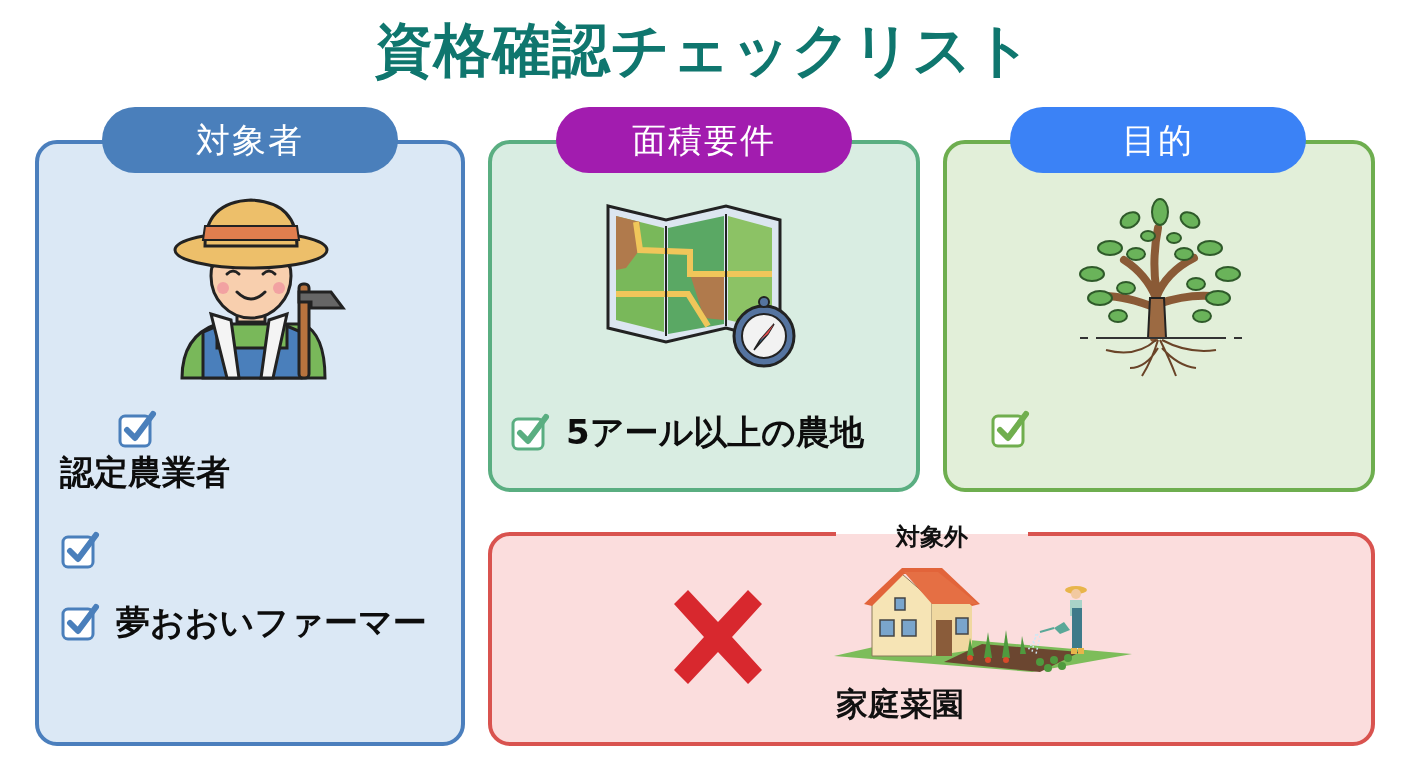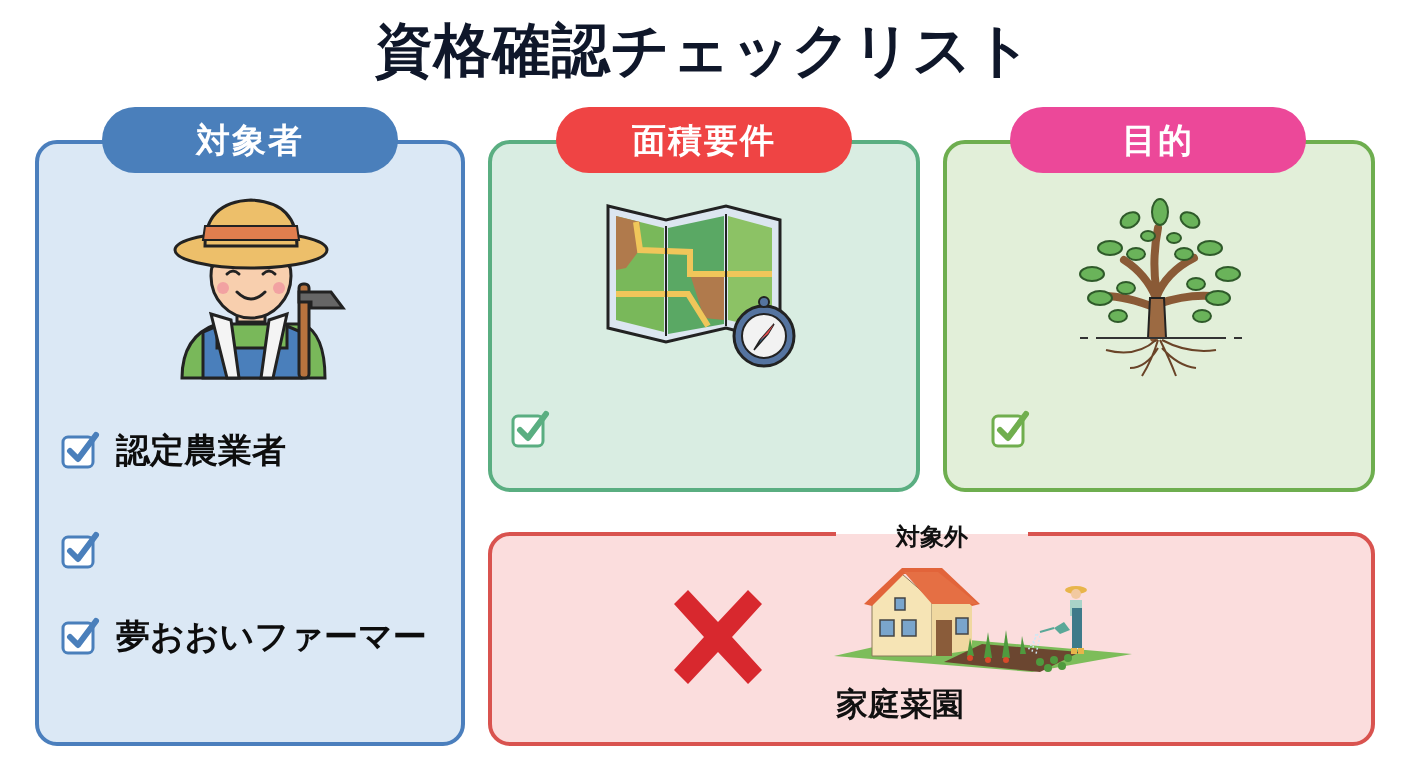--- a/index.html
+++ b/index.html
@@ -1,39 +1,39 @@
 <!DOCTYPE html>
 <html><head>
 <meta charset="utf-8">
 <style>
   * { box-sizing: border-box; margin: 0; padding: 0; }
   html, body { width: 1408px; height: 768px; background: #ffffff; overflow: hidden; }
   body { position: relative; font-family: "DejaVu Sans", "Liberation Sans", sans-serif; color: #111; }
 
   .title {
     position: absolute; left: 0; top: 14px; width: 1408px; text-align: center;
-    font-size: 58px; font-weight: 900; letter-spacing: 1px; color: #0f172a;
+    font-size: 58px; font-weight: 900; letter-spacing: 1px; color: #0f766e;
     line-height: 72px;
   }
 
   .card {
     position: absolute; border-radius: 22px; border-width: 4px; border-style: solid;
   }
   .card-blue { left: 35px; top: 140px; width: 430px; height: 606px; background: #dbe8f5; border-color: #4b7fbd; }
   .card-teal { left: 488px; top: 140px; width: 432px; height: 352px; background: #d9ede2; border-color: #5aae81; }
   .card-green { left: 943px; top: 140px; width: 432px; height: 352px; background: #e2efd9; border-color: #6eae4f; }
   .card-red { left: 488px; top: 532px; width: 887px; height: 214px; background: #fbdddd; border-color: #d9534f; }
 
   .pill {
     position: absolute; height: 66px; border-radius: 33px; color: #fff;
-    font-size: 34px; font-weight: 700; text-align: center; line-height: 66px; letter-spacing: 2px;
+    font-size: 34px; font-weight: 400; text-align: center; line-height: 66px; letter-spacing: 2px;
   }
   .pill-blue { left: 102px; top: 107px; width: 296px; background: #4a7fbb; }
-  .pill-teal { left: 556px; top: 107px; width: 296px; background: #ef4444; }
-  .pill-green { left: 1010px; top: 107px; width: 296px; background: #ec4899; }
+  .pill-teal { left: 556px; top: 107px; width: 296px; background: #a21caf; }
+  .pill-green { left: 1010px; top: 107px; width: 296px; background: #3b82f6; }
 
   .red-label {
     position: absolute; left: 836px; top: 512px; width: 192px; height: 50px;
     background: #ffffff; text-align: center; font-size: 24px; font-weight: 900; line-height: 50px;
     background: linear-gradient(to bottom, #ffffff 0, #ffffff 22px, #fbdddd 22px);
   }
 
   .check-row { position: absolute; display: flex; align-items: center; }
   .check-box { width: 40px; height: 40px; margin-right: 16px; flex: 0 0 40px; }
   .check-text { font-size: 34px; font-weight: 900; color: #0d0d0d; white-space: nowrap; }
@@ -73,34 +73,34 @@
   <path d="M72 96 Q86 110 100 96" fill="none" stroke="#222" stroke-width="3" stroke-linecap="round"></path>
 
   <ellipse cx="86" cy="54" rx="76" ry="18" fill="#edbf6a" stroke="#222" stroke-width="3"></ellipse>
   <path d="M40 50 Q40 6 86 4 Q132 6 132 50 Z" fill="#edbf6a" stroke="#222" stroke-width="3"></path>
   <path d="M40 30 L132 30 L134 44 L38 44 Z" fill="#e07e4e" stroke="#222" stroke-width="2"></path>
 
   <rect x="134" y="88" width="10" height="94" rx="4" fill="#b8733e" stroke="#222" stroke-width="3"></rect>
   <path d="M134 96 L166 96 L178 112 L146 112 L146 106 L134 106 Z" fill="#666" stroke="#222" stroke-width="3"></path>
 </svg>
 
-<div class="check-row" style="left:60px; top:428px;">
+<div class="check-row" style="left:60px; top:410px;flex-direction:column;">
   <svg class="check-box" viewBox="0 0 40 40">
     <rect x="3" y="6" width="30" height="30" rx="5" fill="#fff" stroke="#4a7fbb" stroke-width="3"></rect>
     <path d="M10 20 L18 28 L36 4" fill="none" stroke="#4a7fbb" stroke-width="6" stroke-linecap="round" stroke-linejoin="round"></path>
   </svg>
   <span class="check-text">認定農業者</span>
 </div>
 <div class="check-row" style="left:60px; top:531px;">
   <svg class="check-box" viewBox="0 0 40 40">
     <rect x="3" y="6" width="30" height="30" rx="5" fill="#fff" stroke="#4a7fbb" stroke-width="3"></rect>
     <path d="M10 20 L18 28 L36 4" fill="none" stroke="#4a7fbb" stroke-width="6" stroke-linecap="round" stroke-linejoin="round"></path>
   </svg>
 </div>
-<div class="check-row" style="left:60px; top:614px;text-align:right;">
+<div class="check-row" style="left:60px; top:600px;text-align:right;">
   <svg class="check-box" viewBox="0 0 40 40">
     <rect x="3" y="6" width="30" height="30" rx="5" fill="#fff" stroke="#4a7fbb" stroke-width="3"></rect>
     <path d="M10 20 L18 28 L36 4" fill="none" stroke="#4a7fbb" stroke-width="6" stroke-linecap="round" stroke-linejoin="round"></path>
   </svg>
   <span class="check-text">夢おおいファーマー</span>
 </div>
 
 <div class="card card-teal"></div>
 <div class="pill pill-teal">面積要件</div>
 
@@ -120,20 +120,21 @@
   <circle cx="160" cy="100" r="5" fill="#5574a0" stroke="#222" stroke-width="2"></circle>
   <path d="M170 122 L156 138 L150 148 L164 132 Z" fill="#4a90c8" stroke="#222" stroke-width="1.5"></path>
   <path d="M170 122 L164 132 L156 138 Z" fill="#e04a4a"></path>
 </svg>
 
 <div class="check-row" style="left:510px; top:410px;">
   <svg class="check-box" viewBox="0 0 40 40">
     <rect x="3" y="6" width="30" height="30" rx="5" fill="#fff" stroke="#5aae81" stroke-width="3"></rect>
     <path d="M10 20 L18 28 L36 4" fill="none" stroke="#5aae81" stroke-width="6" stroke-linecap="round" stroke-linejoin="round"></path>
   </svg>
+  <span class="check-text">5アール以上の農地</span>
 </div>
 
 <div class="card card-green"></div>
 <div class="pill pill-green">目的</div>
 
 <svg class="icon" style="left:1076px; top:198px;" width="170" height="182" viewBox="0 0 170 182">
   <path d="M78 140 L80 100 Q70 76 48 62 M80 100 Q90 74 118 60 M80 90 Q76 60 82 30 M80 110 Q50 98 28 98 M82 106 Q110 96 136 98" fill="none" stroke="#8a5a36" stroke-width="8" stroke-linecap="round"></path>
   <path d="M72 140 L74 100 L88 100 L90 140 Z" fill="#9c6a42" stroke="#222" stroke-width="2"></path>
   <g fill="#6ab35a" stroke="#2f5a2a" stroke-width="2">
     <ellipse cx="84" cy="14" rx="8" ry="13"></ellipse>

